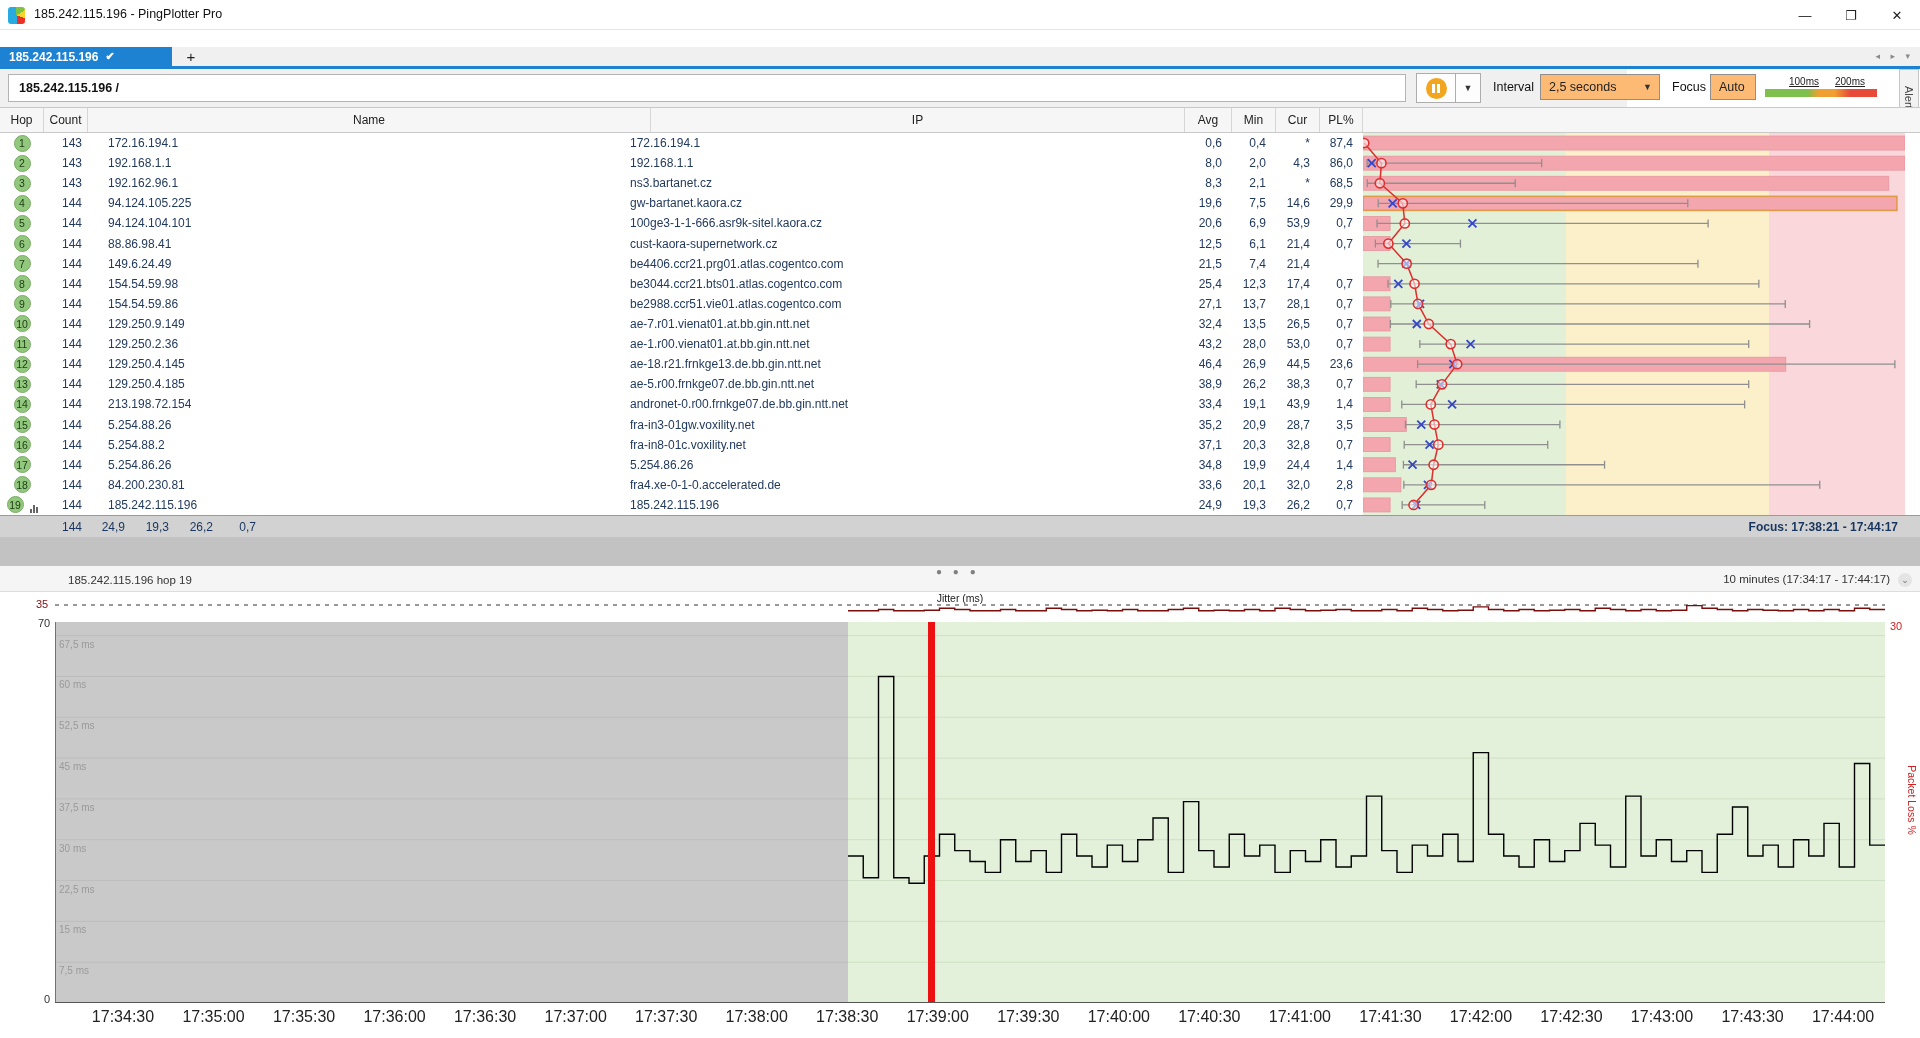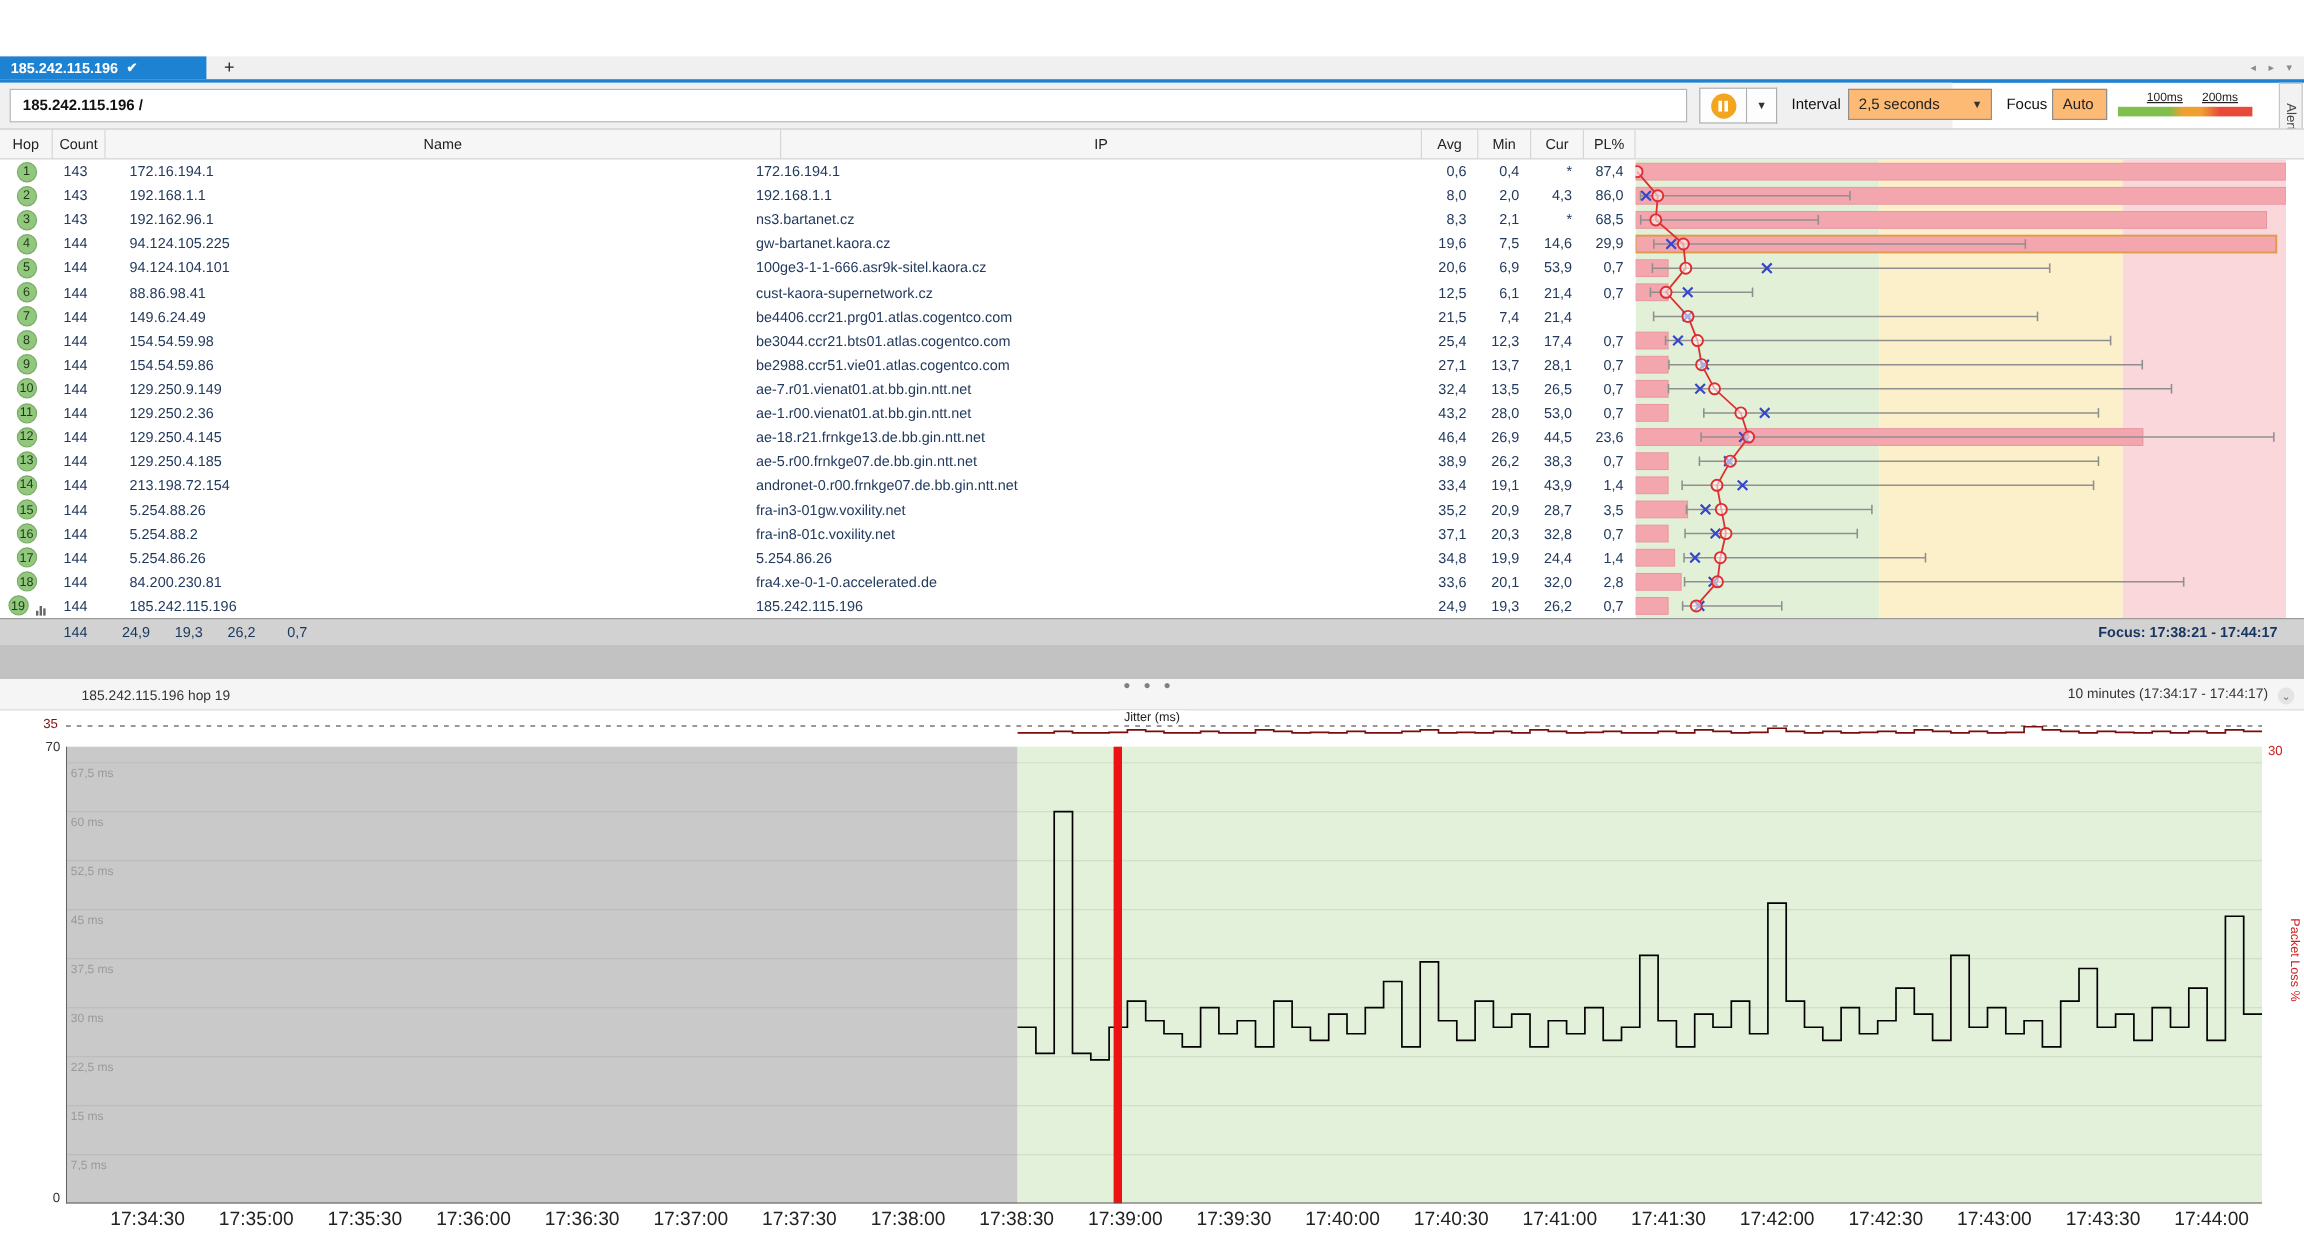--- a/index.html
+++ b/index.html
@@ -62,21 +62,21 @@
     font-size:11px; color:#222; }
   #lat-header .lh-left { position:absolute; left:6px; top:6px; }
   #lat-header .lh-mid { position:absolute; left:0; right:0; top:5px; text-align:center; font-size:12px; }
   #lat-header .lh-right { position:absolute; right:8px; top:6px; }
   #rows { left:0; top:133px; width:1920px; height:382px; background:#fff; }
   .trow { position:absolute; left:0; width:1920px; height:20.1px; display:flex; align-items:center;
     font-size:12px; color:#223a5e; }
   .c-hop { width:44px; display:flex; justify-content:center; }
   .hop-circle { width:17px; height:17px; border-radius:50%; background:#92c87e; border:1px solid #7bab66;
     display:flex; align-items:center; justify-content:center; font-size:10.5px; color:#1c3a14; }
-  .c-count { width:44px; text-align:center; padding-right:6px; }
+  .c-count { width:44px; text-align:right; padding-right:6px; }
   .c-ip { width:534px; padding-left:20px; }
   .c-name { width:563px; padding-left:8px; }
   .c-avg,.c-min,.c-cur { width:44px; text-align:right; padding-right:10px; }
   .c-avg { width:47px; }
   .c-pl { width:43px; text-align:right; padding-right:10px; }
   .row-graph-icon { display:inline-flex; align-items:flex-end; gap:1px; margin-left:6px; }
   .row-graph-icon i { display:block; width:2px; background:#666; }
   #footer-row { left:0; top:515px; width:1920px; height:22px; background:#d2d2d2; border-top:1px solid #9a9a9a;
     display:flex; align-items:center; font-size:12px; color:#17355e; }
   #footer-label { width:1138px; text-align:right; font-weight:bold; }
@@ -98,20 +98,27 @@
   #ylabel-right { left:1918px; top:700px; transform:rotate(90deg); transform-origin:left top;
     font-size:10.5px; color:#cc2222; width:200px; text-align:center; position:absolute; }
   #main-plot { left:55px; top:622px; width:1830px; height:381px; }
   .xtick { position:absolute; top:1008px; width:70px; text-align:center; font-size:16px; color:#222; }
 </style>
 </head>
 <body>
 
 <div id="app">
 
+  <div id="titlebar" class="abs">
+    <div id="app-icon" class="abs"></div>
+    <div id="title-text" class="abs">185.242.115.196 - PingPlotter Pro</div>
+    <div class="win-btn abs" style="right:92px;">—</div>
+    <div class="win-btn abs" style="right:46px;">❐</div>
+    <div class="win-btn abs" style="right:0px;">✕</div>
+  </div>
 
   <div id="menubar" class="abs">
       <div class="menu-item">File</div>
       <div class="menu-item">Edit</div>
       <div class="menu-item">Tools</div>
       <div class="menu-item">Summaries</div>
       <div class="menu-item">Workspace</div>
       <div class="menu-item">Help</div>
     </div>
 

